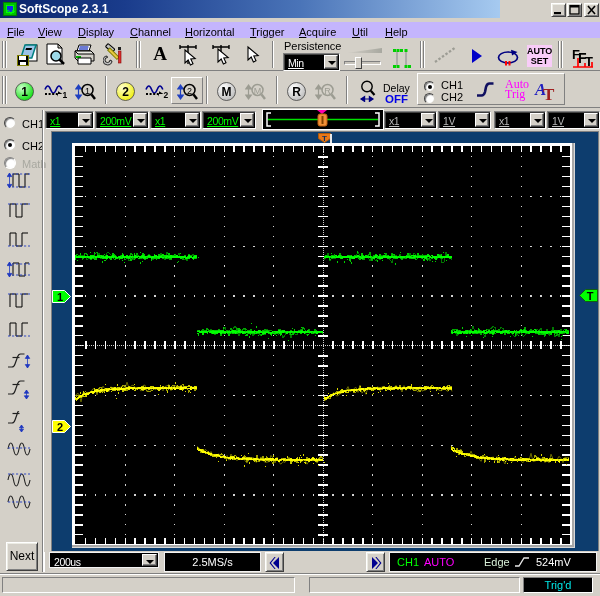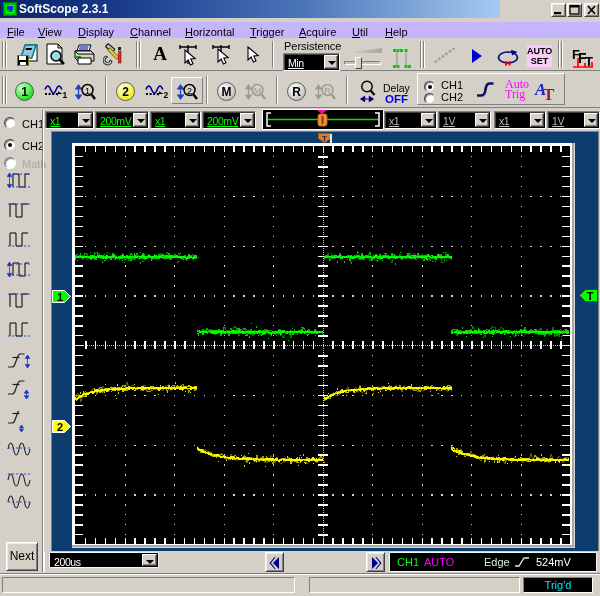--- a/index.html
+++ b/index.html
@@ -2052,20 +2052,21 @@
         <path d="M0.5 0.5 h12 v5 l-6 4 l-6 -4 z" fill="#e87818" stroke="#b05808"></path>
         <text x="6.5" y="7.5" font-size="8" font-weight="bold" text-anchor="middle" fill="#103060" font-family="Liberation Sans">T</text>
       </svg></div>
     <div class="abs" style="left:330px;top:134px;width:2px;height:9px;background:#e8e8e8;"></div>
     <div class="abs" style="left:0px;top:551px;width:600px;height:22px;background:#d4d0c8;"></div>
     <div class="groove" style="left:43px;top:552px;height:20px;"></div>
     <div class="combo" style="left:49px;top:552px;width:110px;height:16px;border-color:#f2f2f2;box-shadow:none;">
       <span class="cval" style="color:#fff;top:3px;">200us</span>
       <span class="carr" style="width:15px;"></span>
     </div>
+    <div class="blackpanel" style="left:164px;top:552px;width:97px;height:20px;text-align:center;line-height:18px;">2.5MS/s</div>
     <div class="btn3d" style="left:265px;top:552px;width:19px;height:20px;">
       <div class="abs" style="left:3px;top:3px;"><svg width="12" height="14" viewBox="0 0 12 14" xmlns="http://www.w3.org/2000/svg">
           <path d="M10 1 L4 7 L10 13 z M5.5 1 L0.5 7 L5.5 13 l1.2 0 L2 7 L6.7 1 z" fill="#000090"></path>
         </svg></div>
     </div>
     <div class="btn3d" style="left:366px;top:552px;width:19px;height:20px;">
       <div class="abs" style="left:3px;top:3px;"><svg width="12" height="14" viewBox="0 0 12 14" xmlns="http://www.w3.org/2000/svg">
           <path d="M2 1 L8 7 L2 13 z M6.5 1 L11.5 7 L6.5 13 l-1.2 0 L10 7 L5.3 1 z" fill="#000090"></path>
         </svg></div>
     </div>

